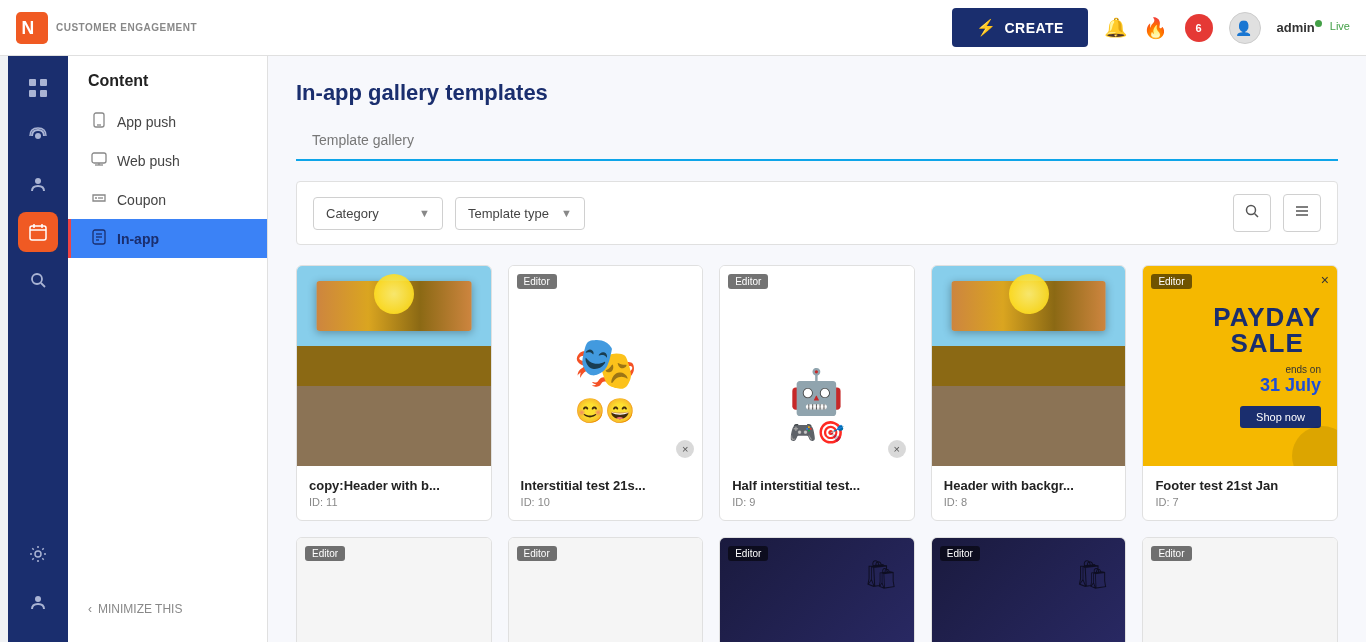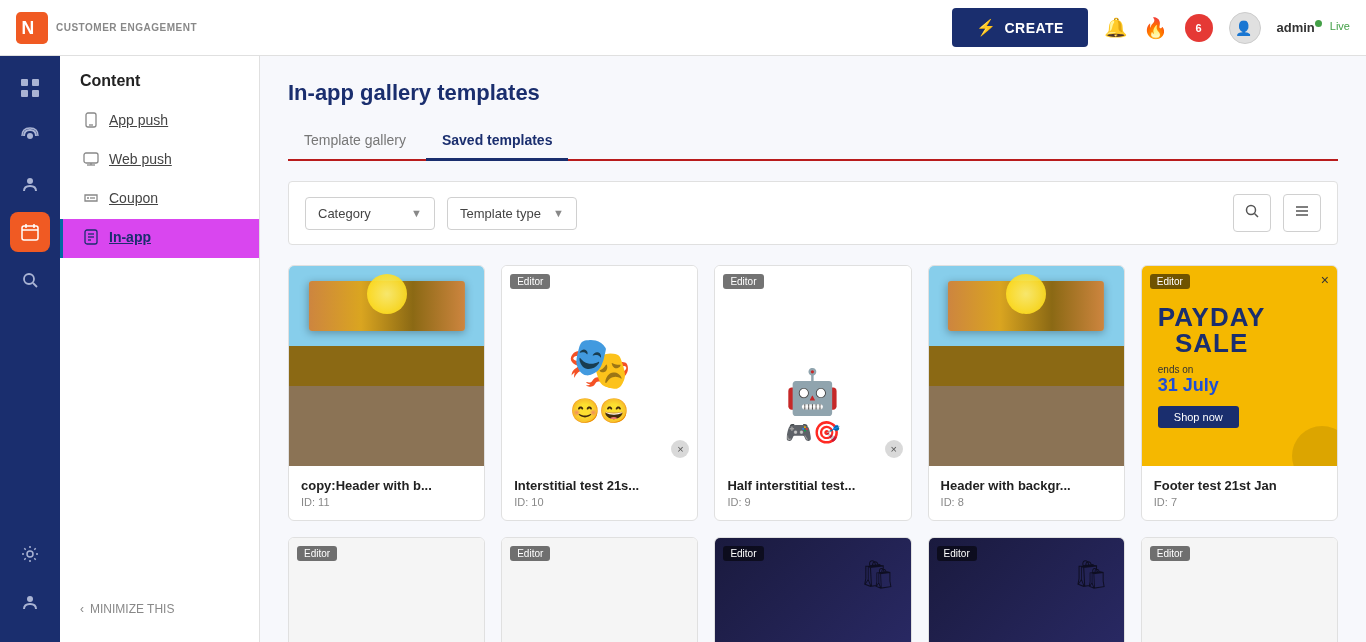--- a/index.html
+++ b/index.html
@@ -27,21 +27,21 @@
       background: #e0e0e0; border: 1px solid #ccc;
       display: flex; align-items: center; justify-content: center;
       font-size: 14px; color: #555;
     }
     .admin-info { display: flex; }
     .admin-name { font-size: 13px; font-weight: 600; color: #333; }
     .admin-status { font-size: 11px; color: #43a047; display: flex; gap: 8px; }
     .status-dot { width: 7px; height: 7px; border-radius: 50%; background: #43a047; }
 
     
-    .main-layout { display: flex; flex: 1; overflow: hidden; }
+    .main-layout { display: flex; flex: 1; overflow: hidden; margin-left: 8px; }
 
     
     .icon-rail {
       width: 60px; background: #1a2e6e; display: flex; flex-direction: column;
       align-items: center; padding: 12px 0; gap: 8px; flex-shrink: 0;
     }
     .rail-item {
       width: 40px; height: 40px; border-radius: 8px; display: flex;
       align-items: center; justify-content: center; cursor: pointer;
       color: #aab4d4; font-size: 18px;
@@ -51,40 +51,39 @@
 
     
     .sidebar {
       width: 200px; background: #fff; border-right: 1px solid #e0e0e0;
       padding: 16px 0; flex-shrink: 0; display: flex; flex-direction: column;
     }
     .sidebar-title {
       font-size: 16px; font-weight: 700; color: #222; padding: 0 20px 12px;
     }
     .sidebar-item {
-      display: flex; align-items: flex-start; gap: 10px;
+      display: flex; align-items: center; gap: 10px;
       padding: 10px 20px; cursor: pointer; font-size: 14px; color: #444;
       border-left: 3px solid transparent;
-      text-decoration: underline;
-    }
-    .sidebar-item.active { border-left: 3px solid #0369a1; color: #1a2e6e; font-weight: 600; background: #d946ef; }
+    }
+    .sidebar-item.active { border-left: 3px solid #ef4444; color: #1a2e6e; font-weight: 600; background: #3b82f6; }
     .sidebar-icon { font-size: 15px; color: #888; }
     .sidebar-item.active .sidebar-icon { color: #1a2e6e; }
     .sidebar-spacer { flex: 1; }
     .minimize-btn {
       display: flex; align-items: center; gap: 6px;
       padding: 10px 20px; font-size: 12px; color: #888; cursor: pointer;
     }
 
     
     .content-area { flex: 1; overflow-y: auto; padding: 24px 28px; background: #f7f8fc; }
     .page-title { font-size: 22px; font-weight: 700; color: #1a2e6e; margin-bottom: 16px; }
 
     
-    .tabs { display: flex; gap: 4px; border-bottom: 2px solid #b91c1c; margin-bottom: 20px; }
+    .tabs { display: flex; gap: 16px; border-bottom: 2px solid #0ea5e9; margin-bottom: 20px; }
     .tab {
       padding: 10px 16px; font-size: 14px; color: #777; cursor: pointer;
       border-bottom: 3px solid transparent; margin-bottom: -2px;
     }
     .tab.active { color: #1a2e6e; font-weight: 700; border-bottom: 3px solid #1a2e6e; }
     .filter-select {
       display: flex; align-items: center; gap: 6px;
       background: #fff; border: 1px solid #d0d0d0; border-radius: 4px;
       padding: 8px 12px; font-size: 13px; color: #444; cursor: pointer;
       min-width: 130px;
@@ -265,21 +264,20 @@
       <span>‹</span>
       <span>MINIMIZE THIS</span>
     </div>
   </div>
 
   <div class="content-area">
     <h1 class="page-title">In-app gallery templates</h1>
 
     <div class="tabs">
       <div class="tab">Template gallery</div>
-      <div class="tab active">Saved templates</div>
     </div>
 
     <div style="background:#fff;border:1px solid #e0e0e0;border-radius:4px;padding:12px 16px;margin-bottom:20px;display:flex;align-items:center;gap:12px;">
       <div class="filter-select">
         <span>Category</span>
         <span style="flex:1;"></span>
         <span class="chevron">▼</span>
       </div>
       <div class="filter-select">
         <span>Template type</span>
@@ -364,21 +362,21 @@
         <div class="card-info">
           <div class="card-name">Header with backgr...</div>
           <div class="card-id">ID: 8</div>
         </div>
       </div>
 
       <div class="template-card">
         <div class="card-preview" style="background:#f5b800;position:relative;overflow:hidden;">
           <span class="editor-badge">Editor</span>
           <span class="close-badge" style="color:#333;">×</span>
-          <div style="width:100%;height:100%;background:#f5b800;display:flex;flex-direction:column;align-items:flex-start;justify-content:center;padding:16px;">
+          <div style="width:100%;height:100%;background:#f5b800;display:flex;flex-direction:column;align-items:flex-end;justify-content:center;padding:16px;">
             <div style="font-size:26px;font-weight:900;color:#1a2e6e;text-align:center;line-height:1;text-transform:uppercase;letter-spacing:1px;">PAYDAY<br>SALE</div>
             <div style="font-size:10px;color:#333;margin-top:8px;">ends on</div>
             <div style="font-size:18px;font-weight:900;color:#1d4ed8;">31 July</div>
             <button style="background:#1a2e6e;color:#fff;border:none;border-radius:3px;padding:5px 16px;font-size:11px;margin-top:10px;cursor:pointer;">Shop now</button>
             <div style="position:absolute;bottom:0;right:0;width:60px;height:60px;background:rgba(0,0,0,0.1);border-radius:50%;transform:translate(15px,20px);"></div>
           </div>
         </div>
         <div class="card-info">
           <div class="card-name">Footer test 21st Jan</div>
           <div class="card-id">ID: 7</div>

